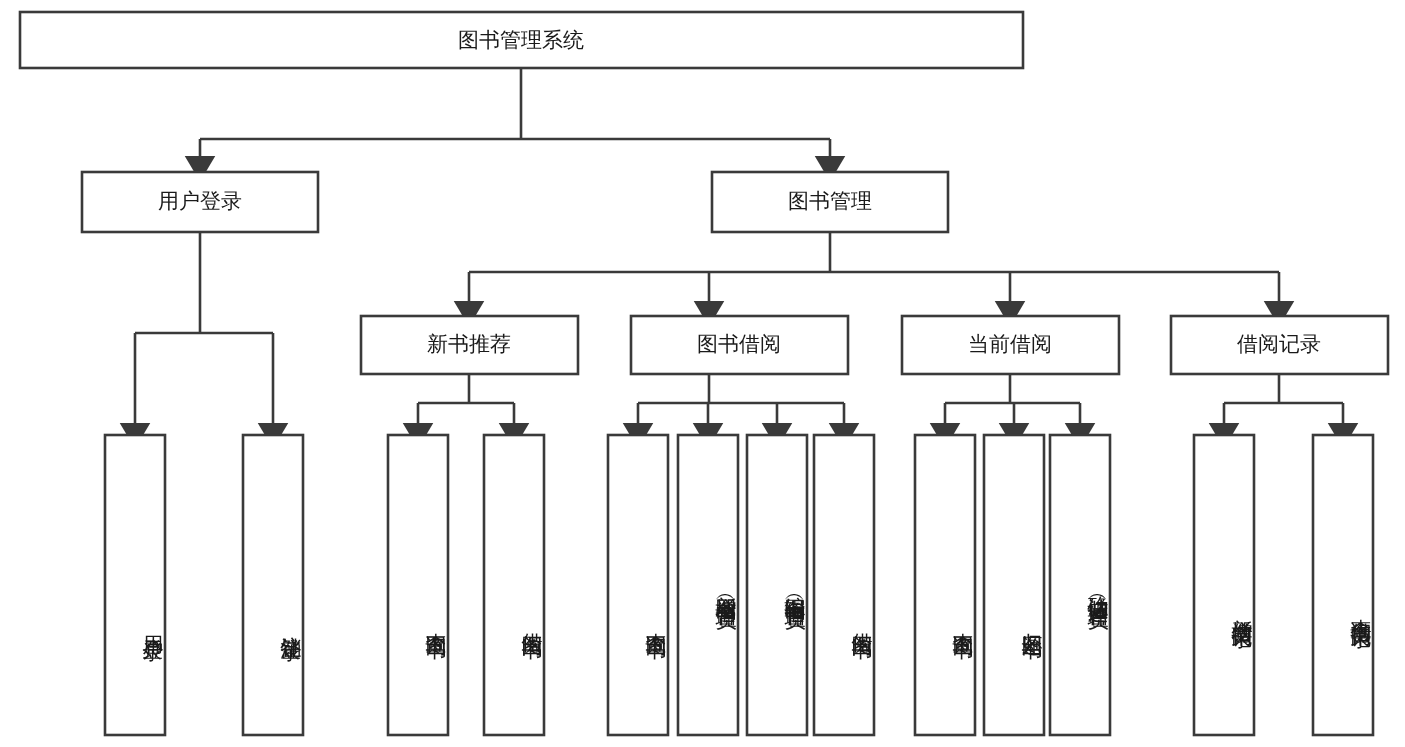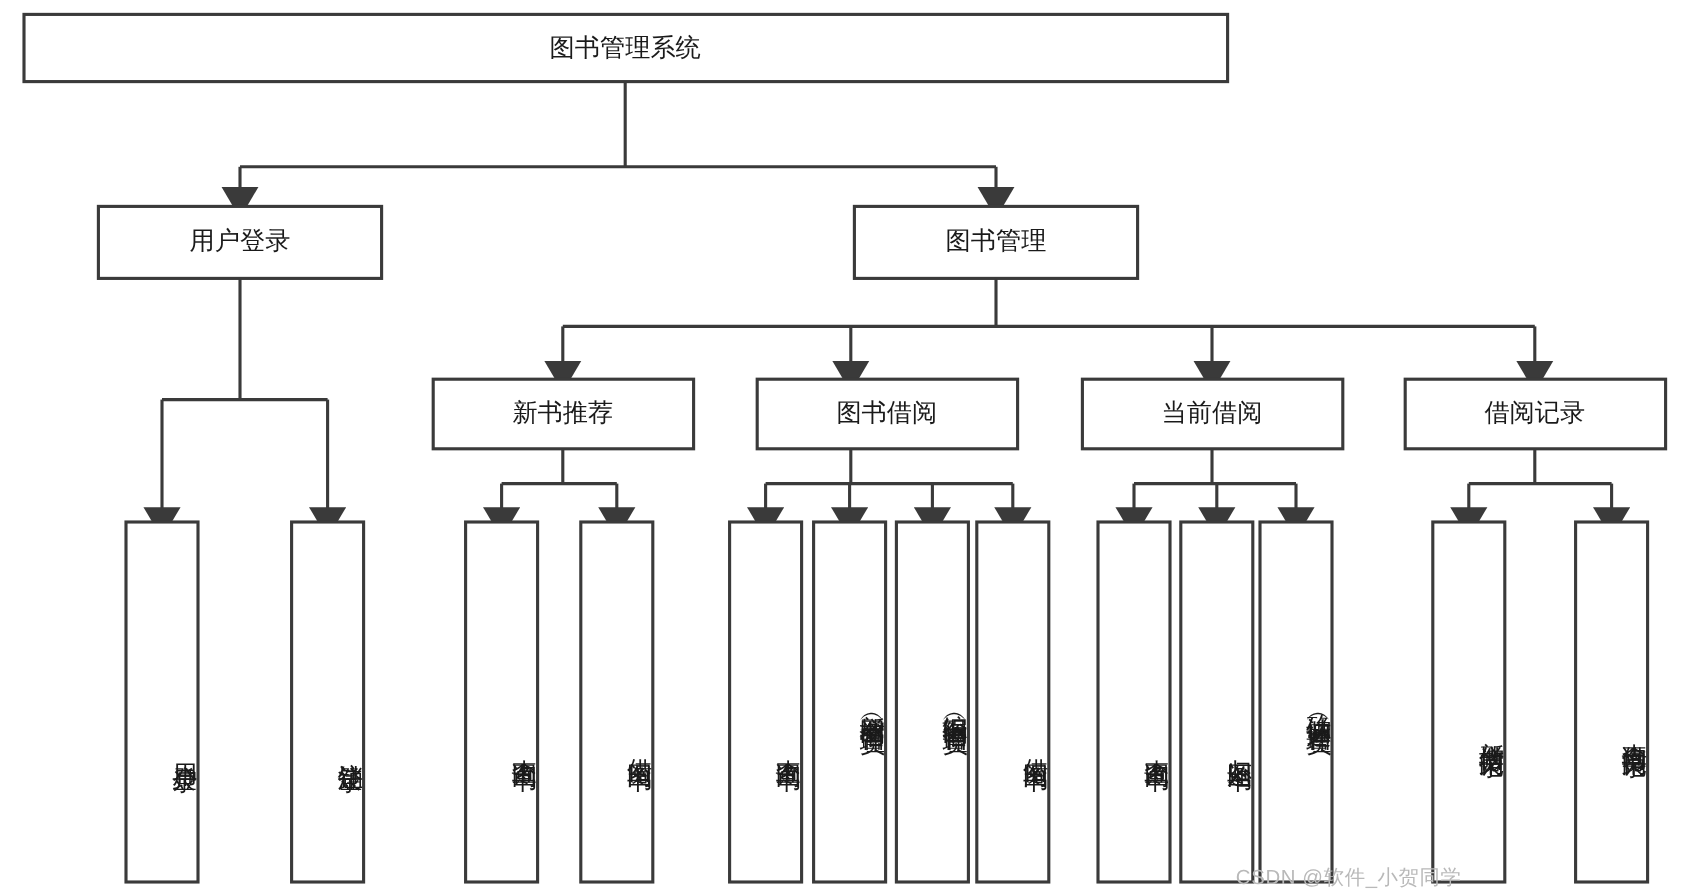--- a/index.html
+++ b/index.html
@@ -235,15 +235,14 @@
   <div class="vlabel" style="left:747px; top:443px; width:60px; height:290px;">编辑图书（管理员）</div>
   <div class="vlabel" style="left:814px; top:510px; width:60px; height:220px;">借阅图书</div>
 
   <div class="vlabel" style="left:915px; top:510px; width:60px; height:220px;">查询图书</div>
   <div class="vlabel" style="left:984px; top:510px; width:60px; height:220px;">归还图书</div>
   <div class="vlabel" style="left:1050px; top:443px; width:60px; height:290px;">确认归还（管理员）</div>
 
   <div class="vlabel" style="left:1194px; top:483px; width:60px; height:250px;">新增借阅记录</div>
   <div class="vlabel" style="left:1313px; top:483px; width:60px; height:250px;">查询借阅记录</div>
 
-  <div class="watermark">CSDN @软件_小贺同学</div>
 
 </div>
 
 </body></html>

